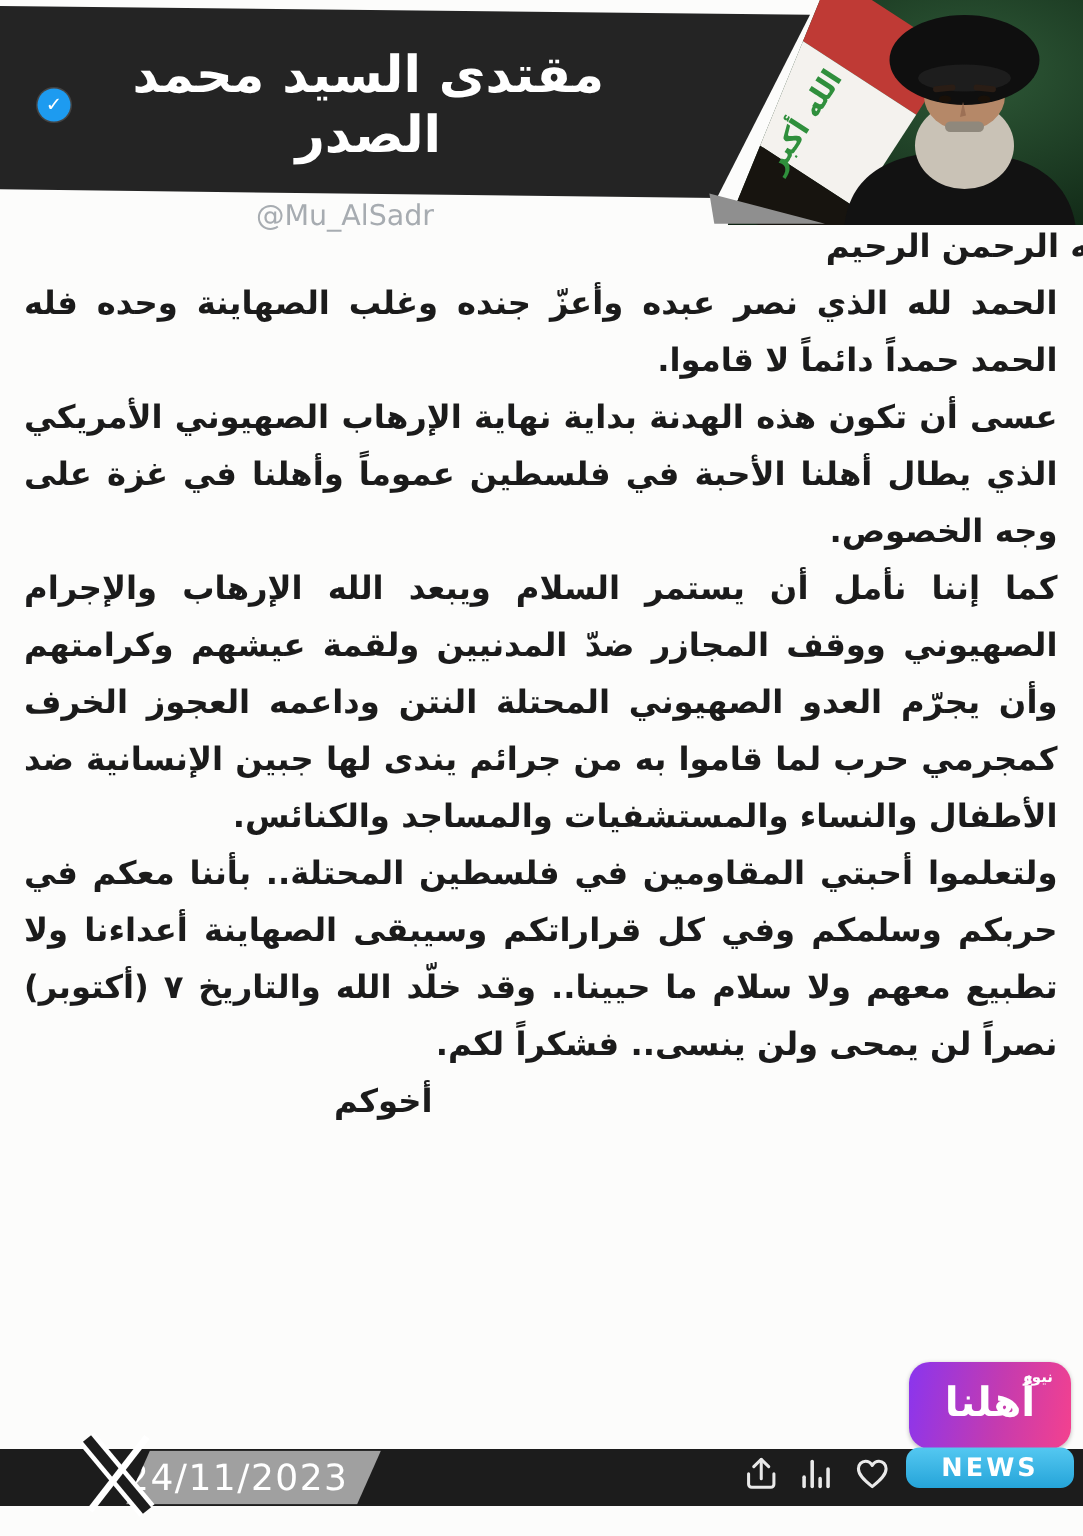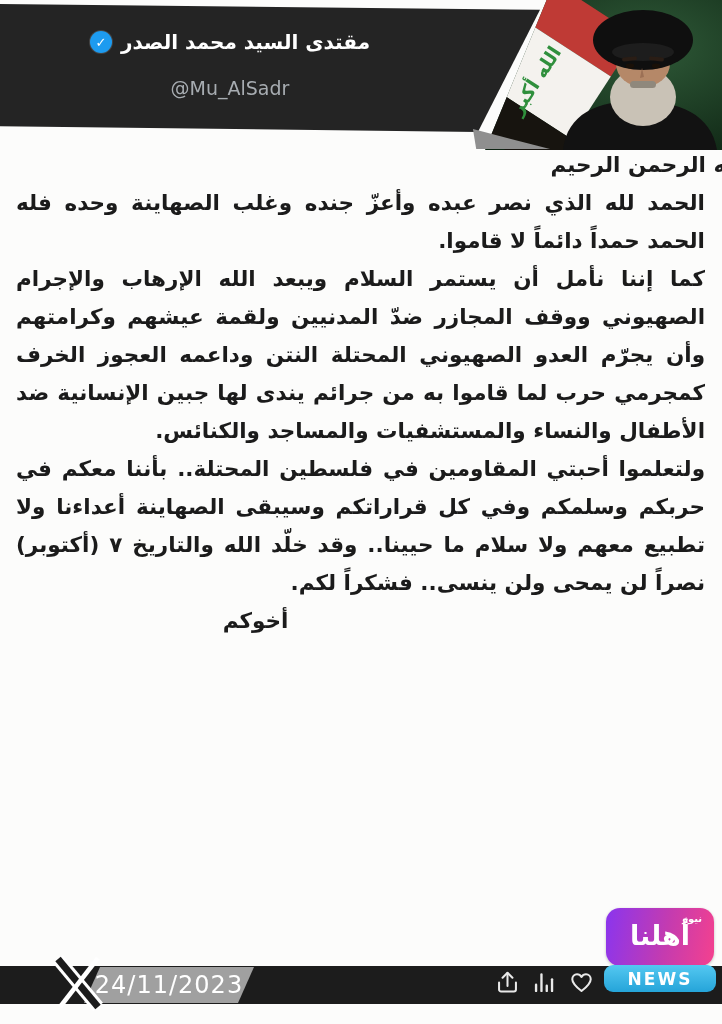--- a/index.html
+++ b/index.html
@@ -12,21 +12,21 @@
   .header-bar{
     position:absolute;left:0;top:4px;width:540px;height:128px;
     background:#242424;
     clip-path:polygon(0 0,100% 4.5%,88.5% 100%,0 95.5%);
   }
   .header-content{
     position:absolute;left:25px;top:30px;width:410px;
     text-align:center;direction:rtl;color:#fff;
   }
   .name-row{display:flex;justify-content:center;align-items:center;gap:9px;direction:rtl;}
-  .display-name{font-size:20px;font-weight:bold;letter-spacing:.5px;text-align:center;}
+  .display-name{font-size:34px;font-weight:bold;letter-spacing:.5px;text-align:center;}
   .verified{
     width:22px;height:22px;border-radius:50%;background:#1d9bf0;flex:0 0 auto;
     display:flex;align-items:center;justify-content:center;
     color:#fff;font-size:13px;font-weight:bold;
     box-shadow:0 0 0 1px rgba(255,255,255,.15);
   }
   .handle{margin-top:23px;font-size:19px;color:#a7acb1;direction:ltr;}
   .header-shadow{
     position:absolute;left:468px;top:128px;width:82px;height:24px;
     background:#8f8f8f;
@@ -50,21 +50,21 @@
   .statement p{margin:0;text-align:justify;}
   .signature{margin-top:0;text-align:center;transform:translateX(-105px);line-height:38px;}
   
   .footer-bar{
     position:absolute;left:0;top:966px;width:722px;height:38px;background:#1c1c1c;
   }
   .date-chip{
     position:absolute;left:84px;top:967px;width:170px;height:36px;
     background:#a0a0a0;
     clip-path:polygon(16px 0,100% 0,calc(100% - 16px) 100%,0 100%);
-    display:flex;align-items:center;justify-content:center;
+    display:flex;align-items:center;
   }
   .date-text{color:#fff;font-size:24px;letter-spacing:1px;font-family:"DejaVu Sans",sans-serif;}
   .x-logo{position:absolute;left:46px;top:951px;}
   .actions{
     position:absolute;left:494px;top:969px;display:flex;gap:10px;align-items:center;
     color:#e9e9e9;z-index:1;
   }
   .actions svg{display:block;}
   
   .news-logo{
@@ -130,20 +130,21 @@
     <div class="name-row">
       <span class="display-name">مقتدى السيد محمد الصدر</span>
       <span class="verified">✓</span>
     </div>
     <div class="handle">@Mu_AlSadr</div>
   </div>
 
   <div class="statement">
     <p class="basmala">بسم الله الرحمن الرحيم</p>
     <p>الحمد لله الذي نصر عبده وأعزّ جنده وغلب الصهاينة وحده فله الحمد حمداً دائماً لا قاموا.</p>
+    <p>عسى أن تكون هذه الهدنة بداية نهاية الإرهاب الصهيوني الأمريكي الذي يطال أهلنا الأحبة في فلسطين عموماً وأهلنا في غزة على وجه الخصوص.</p>
     <p>كما إننا نأمل أن يستمر السلام ويبعد الله الإرهاب والإجرام الصهيوني ووقف المجازر ضدّ المدنيين ولقمة عيشهم وكرامتهم وأن يجرّم العدو الصهيوني المحتلة النتن وداعمه العجوز الخرف كمجرمي حرب لما قاموا به من جرائم يندى لها جبين الإنسانية ضد الأطفال والنساء والمستشفيات والمساجد والكنائس.</p>
     <p>ولتعلموا أحبتي المقاومين في فلسطين المحتلة.. بأننا معكم في حربكم وسلمكم وفي كل قراراتكم وسيبقى الصهاينة أعداءنا ولا تطبيع معهم ولا سلام ما حيينا.. وقد خلّد الله والتاريخ ٧ (أكتوبر) نصراً لن يمحى ولن ينسى.. فشكراً لكم.</p>
     <div class="signature">
       <div>أخوكم</div>
 
     </div>
   </div>
 
   <div class="footer-bar"></div>
 

